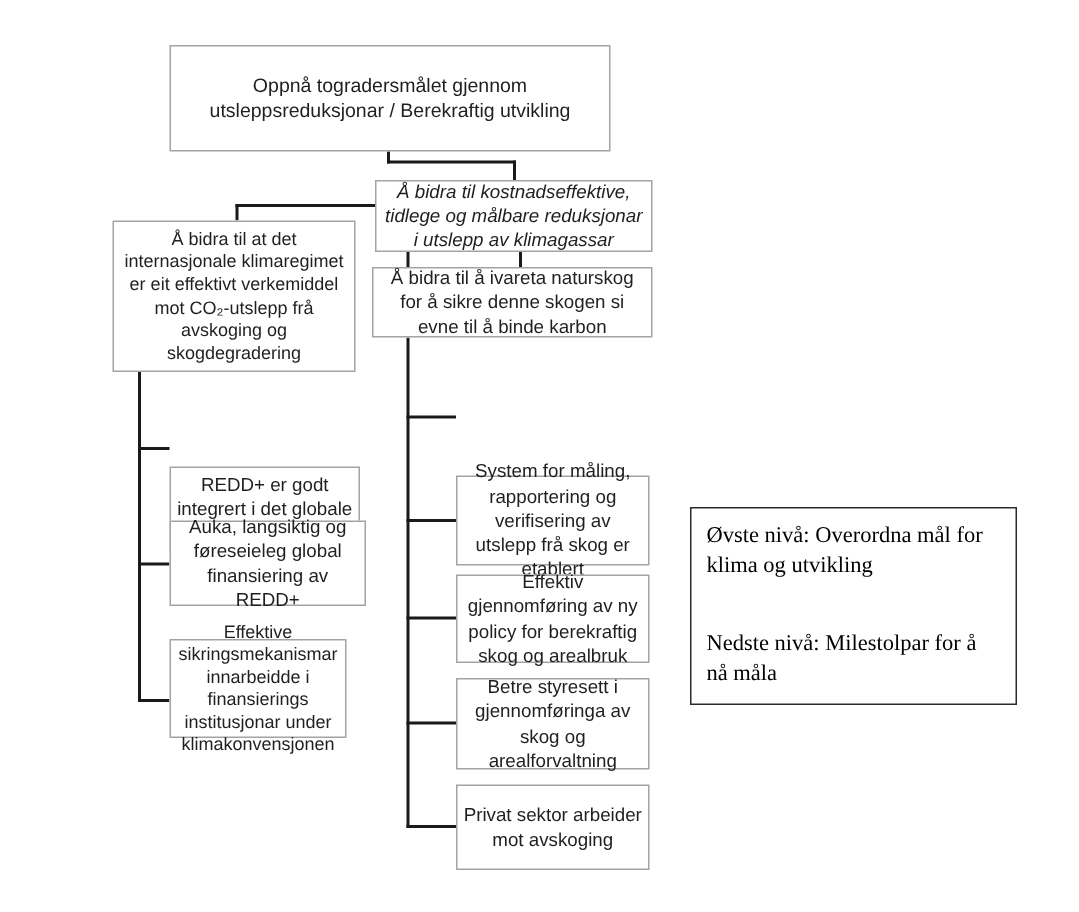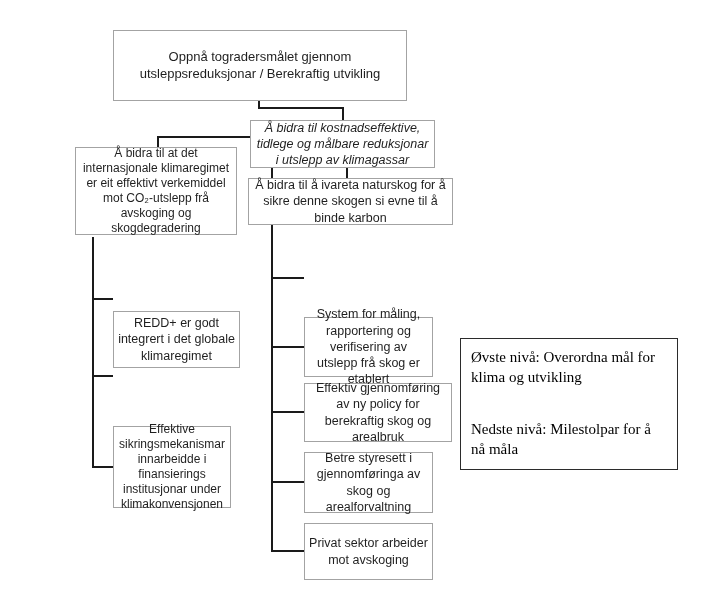--- a/index.html
+++ b/index.html
@@ -20,30 +20,30 @@
     box-sizing:border-box;
     font-size:12.5px;line-height:1.3;
     padding:18px 4px;
   }
   .node.small{font-size:12px;line-height:1.26;}
   .line{position:absolute;background:var(--line,#1a1a1a);}
   
   #top-goal{left:113px;top:30px;width:294px;height:71px;font-size:13px;}
   
   #mid-climate{left:250px;top:120px;width:185px;height:48px;font-style:italic;}
-  #mid-forest{left:248px;top:178px;width:205px;height:47px;}
-  #left-goal{left:75px;top:147px;width:162px;height:88px;}
+  #mid-forest{left:248px;top:178px;width:187px;height:47px;}
+  #left-goal{left:75px;top:147px;width:162px;height:101px;}
   
   #lm0{left:113px;top:271px;width:127px;height:57px;margin-top:40px;}
   #lm1{left:113px;top:347px;width:131px;height:57px;}
-  #lm2{left:113px;top:426px;width:118px;height:82px;}
+  #lm2{left:113px;top:426px;width:118px;height:66px;}
   
   #rm0{left:304px;top:249px;width:129px;height:58px;}
   #rm1{left:304px;top:317px;width:129px;height:60px;}
-  #rm2{left:304px;top:383px;width:148px;height:59px;}
+  #rm2{left:304px;top:383px;width:129px;height:59px;}
   #rm3{left:304px;top:452px;width:129px;height:61px;}
   #rm4{left:304px;top:523px;width:129px;height:57px;}
   
   #legend{
     position:absolute;left:460px;top:338px;width:218px;height:132px;
     border:1px solid var(--legend-border,#2b2b2b);
     background:#fff;box-sizing:border-box;
     font-family:"Liberation Serif","DejaVu Serif",serif;
     font-size:15px;line-height:1.32;color:#000;
     padding:9px 10px;
@@ -77,20 +77,21 @@
   <div class="line" style="left:92px;top:298px;width:21px;height:2px;"></div>
   <div class="line" style="left:92px;top:375px;width:21px;height:2px;"></div>
   <div class="line" style="left:92px;top:466px;width:21px;height:2px;"></div>
 
   <div class="node" id="top-goal">Oppnå togradersmålet gjennom utsleppsreduksjonar / Berekraftig utvikling</div>
   <div class="node" id="mid-climate">Å bidra til kostnadseffektive, tidlege og målbare reduksjonar i utslepp av klimagassar</div>
   <div class="node" id="mid-forest">Å bidra til å ivareta naturskog for å sikre denne skogen si evne til å binde karbon</div>
   <div class="node small" id="left-goal">Å bidra til at det internasjonale klimaregimet er eit effektivt verkemiddel mot CO₂-utslepp frå avskoging og skogdegradering</div>
 
   <div class="node" id="lm0">REDD+ er godt integrert i det globale klimaregimet</div>
+  <div class="node" id="lm1">Auka, langsiktig og føreseieleg global finansiering av REDD+</div>
   <div class="node small" id="lm2">Effektive sikringsmekanismar innarbeidde i finansierings institusjonar under klimakonvensjonen</div>
 
   <div class="node" id="rm1">System for måling, rapportering og verifisering av utslepp frå skog er etablert</div>
   <div class="node" id="rm2">Effektiv gjennomføring av ny policy for berekraftig skog og arealbruk</div>
   <div class="node" id="rm3">Betre styresett i gjennomføringa av skog og arealforvaltning</div>
   <div class="node" id="rm4">Privat sektor arbeider mot avskoging</div>
 
   <div id="legend">
     <p>Øvste nivå: Overordna mål for klima og utvikling</p>
     <p>Nedste nivå: Milestolpar for å nå måla</p>

